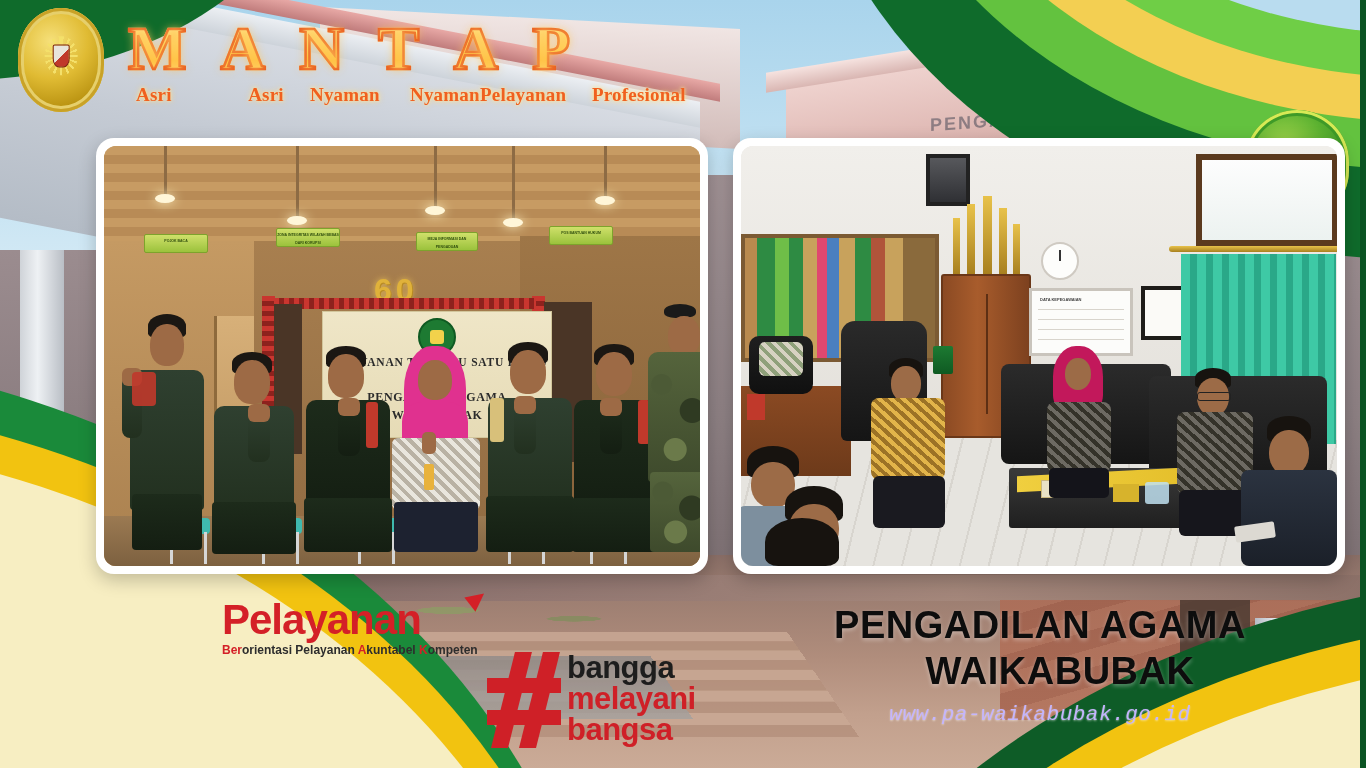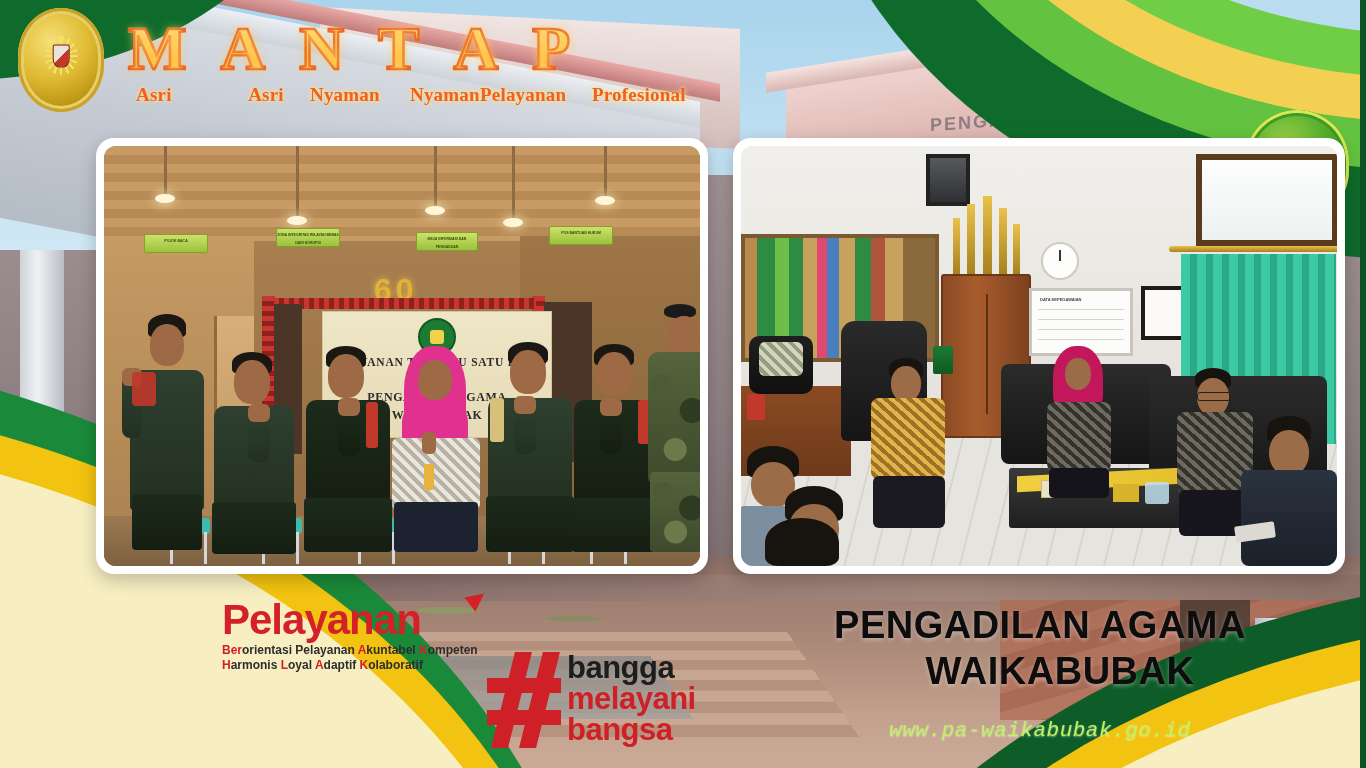--- a/index.html
+++ b/index.html
@@ -280,21 +280,21 @@
   .bgwords{font-family:"Liberation Sans", sans-serif;font-weight:700;
      font-size:31px;line-height:1.0;letter-spacing:-.5px;}
   .bg1{color:#1d1d1d;} .bg2{color:#cf2027;} .bg3{color:#cf2027;}
 
   .courtname{position:absolute;left:760px;top:602px;width:560px;text-align:center;}
   .cn-line{font-family:"Liberation Sans", sans-serif;font-weight:700;
      font-size:38px;line-height:1.22;color:#0d0d0d;letter-spacing:.5px;
      text-shadow:0 2px 4px rgba(255,255,255,.35);}
   .cn-line.l2{padding-left:40px;}
   .cn-url{font-family:"Liberation Mono", monospace;font-style:italic;
-     font-size:21px;color:#bef264;margin-top:24px;letter-spacing:.5px;
+     font-size:21px;color:#c4b5fd;margin-top:8px;letter-spacing:.5px;
      text-shadow:0 1px 2px rgba(255,255,255,.5);}
 
   
   .seal{position:relative;border-radius:50%/46%;}
   .sealMA{background:radial-gradient(circle at 38% 32%,#f6e07a 0%,#e0bb33 42%,#b7900f 78%,#8e6e08 100%);
      box-shadow:inset 0 0 0 3px #c9a227, inset 0 0 0 6px #e6cf6b;}
   .sealPA{background:radial-gradient(circle at 38% 32%,#9fd34a 0%,#5bb130 40%,#2e8b22 78%,#1d6a17 100%);
      box-shadow:inset 0 0 0 3px #d7ea55, inset 0 0 0 6px #3f9a28;}
   .sealStar{position:absolute;left:50%;top:46%;transform:translate(-50%,-50%);
      width:38%;height:38%;
@@ -624,23 +624,20 @@
 
   <div class="berakhlak">
     <div class="berak-word">
       <span>Pelayanan</span>
       <span class="berak-tick"></span>
     </div>
     <div class="berak-sub">
       <div>
         <span class="hl">Ber</span><span>orientasi Pelayanan </span><span class="hl">A</span><span>kuntabel </span><span class="hl">K</span><span>ompeten</span>
       </div>
-      <div>
-        <span class="hl">H</span><span>armonis </span><span class="hl">L</span><span>oyal </span><span class="hl">A</span><span>daptif </span><span class="hl">K</span><span>olaboratif</span>
-      </div>
     </div>
   </div>
 
   <div class="bangga">
     <div class="hashtag">
       <span style="left:16px;top:0;width:17px;height:96px;transform:skewX(-14deg);"></span>
       <span style="left:44px;top:0;width:17px;height:96px;transform:skewX(-14deg);"></span>
       <span style="left:0px;top:26px;width:74px;height:15px;"></span>
       <span style="left:0px;top:58px;width:74px;height:15px;"></span>
     </div>

